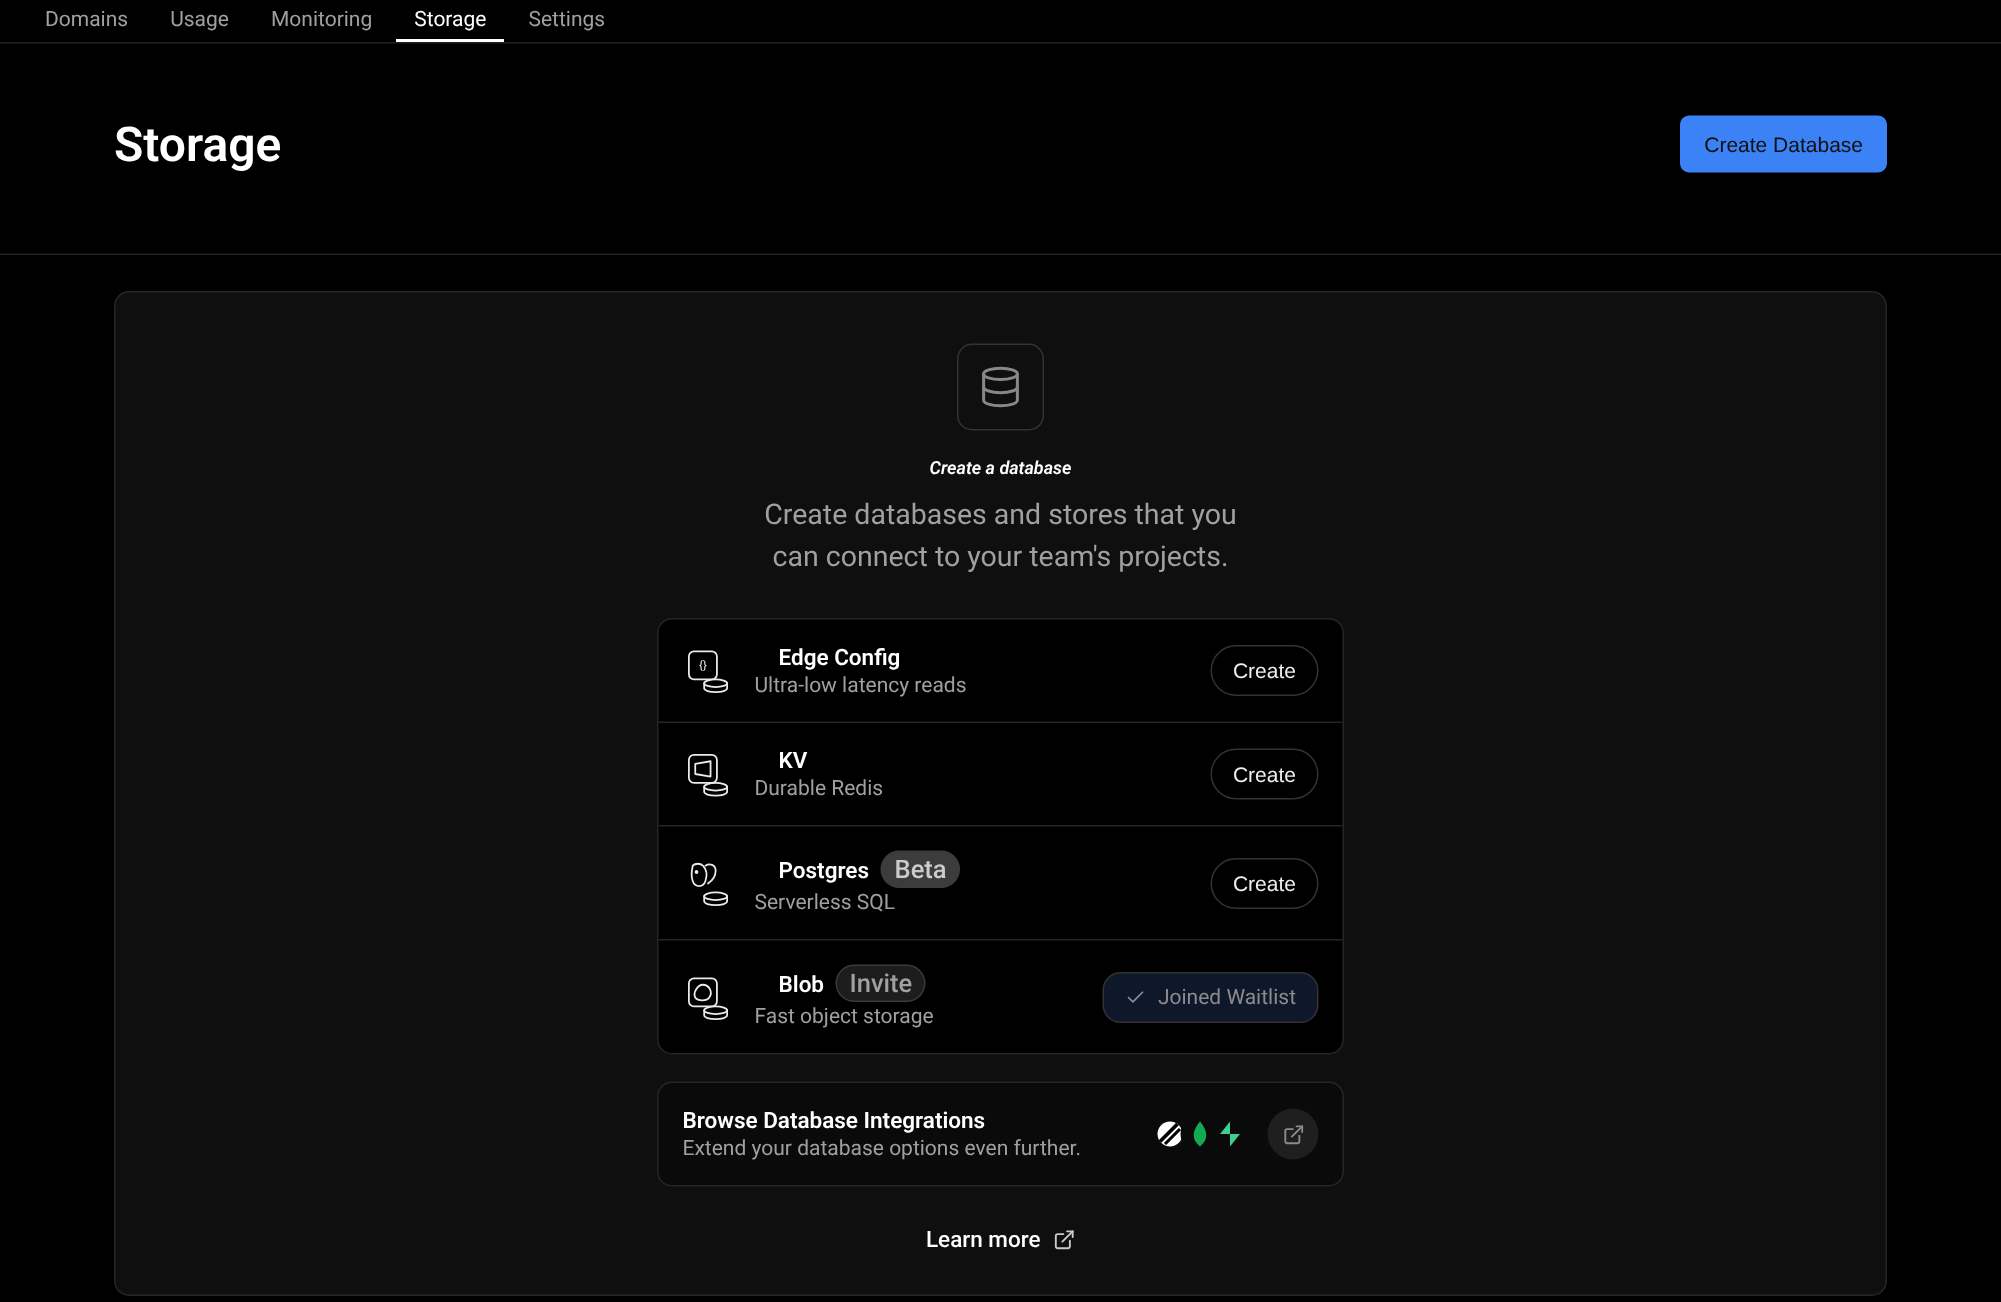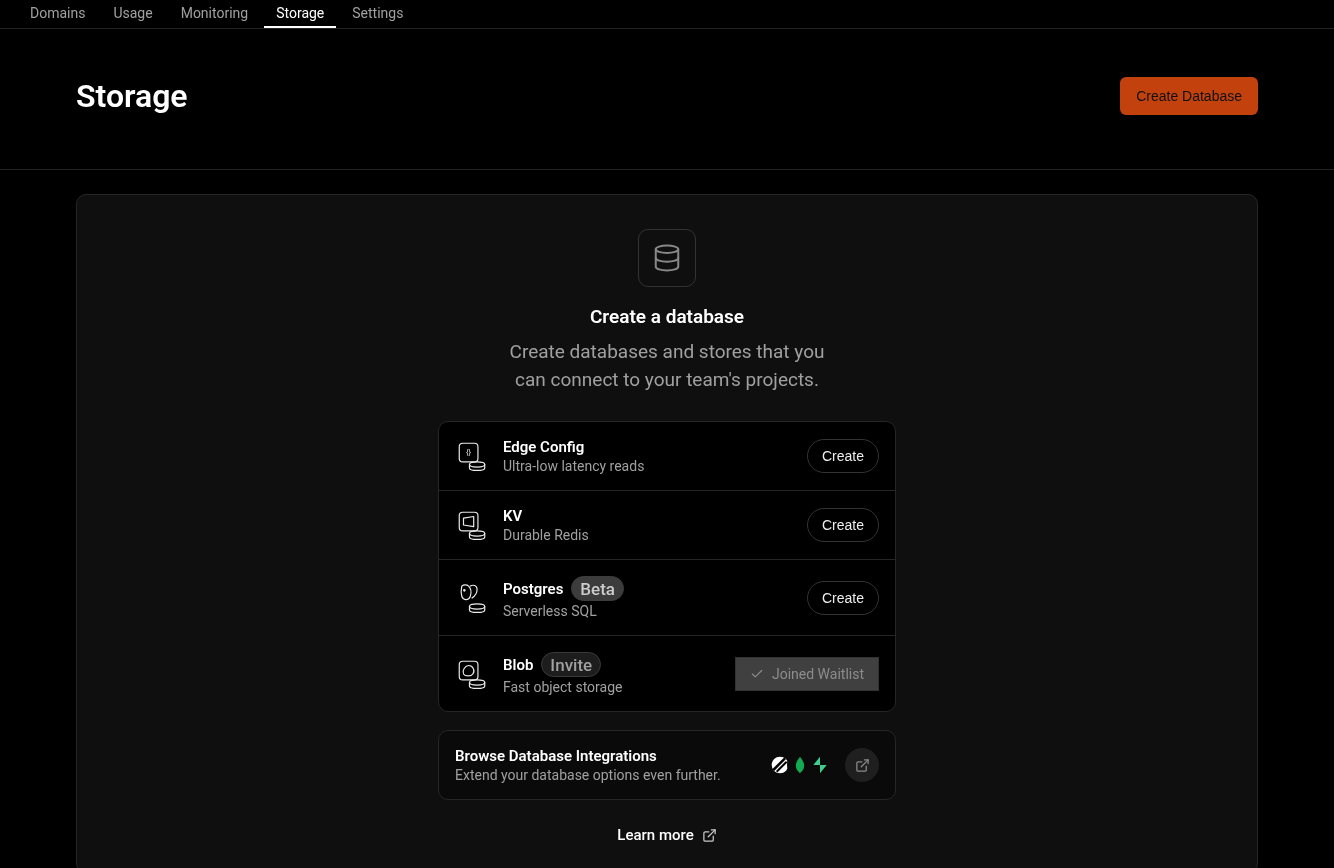--- a/index.html
+++ b/index.html
@@ -42,21 +42,21 @@
     display: flex;
     align-items: flex-start;
     justify-content: space-between;
   }
   .page-header h1 { font-size: 32px; font-weight: 600; margin-bottom: 14px; }
   .page-header p { color: #a0a0a0; font-size: 15px; }
   .page-header a.learn { color: #0b76ef; text-decoration: none; }
   .page-header a.learn svg { vertical-align: -2px; margin-left: 2px; }
 
   .btn-primary {
-    background: #c2410c;
+    background: #3b82f6;
     color: #111;
     border: none;
     border-radius: 6px;
     padding: 11px 16px;
     font-size: 14px;
     font-weight: 500;
     cursor: pointer;
   }
 
   
@@ -74,42 +74,42 @@
   }
 
   .db-icon-box {
     width: 58px; height: 58px;
     border: 1px solid #333;
     border-radius: 10px;
     display: flex; align-items: center; justify-content: center;
     margin-bottom: 18px;
   }
 
-  .panel h2 { font-size: 19px; font-weight: 600; margin-bottom: 10px; }
+  .panel h2 { font-size: 12px; font-weight: 600; margin-bottom: 10px; font-style: italic; }
   .panel p.sub { color: #a0a0a0; font-size: 19px; text-align: center; max-width: 320px; line-height: 1.45; }
 
   .option-list {
     margin-top: 28px;
     width: 458px;
     border: 1px solid #262626;
     border-radius: 10px;
     overflow: hidden;
     background: #000;
   }
   .option-row {
     display: flex;
     align-items: center;
     padding: 16px 16px;
     gap: 14px;
     border-bottom: 1px solid #262626;
   }
   .option-row:last-child { border-bottom: none; }
   .option-row .opt-icon { width: 34px; height: 34px; flex: 0 0 34px; display:flex; align-items:center; justify-content:center; }
   .option-row .opt-text { flex: 1; }
-  .option-row .opt-title { font-weight: 600; font-size: 15px; display:flex; align-items:center; gap:8px; }
+  .option-row .opt-title { font-weight: 600; font-size: 15px; display:flex; align-items:center; gap:8px;margin-left:16px; }
   .option-row .opt-desc { color: #a0a0a0; font-size: 14px; margin-top: 2px; }
 
   .badge {
     font-size: 17px;
     font-weight: 500;
     padding: 1.5px 8px;
     border-radius: 999px;
     border: 1px solid #3a3a3a;
     color: #a0a0a0;
     background: #1d1d1d;
@@ -120,24 +120,24 @@
     background: #000;
     color: #ededed;
     border: 1px solid #333;
     border-radius: 17px;
     padding: 8px 14px;
     font-size: 14px;
     font-weight: 500;
     cursor: pointer;
   }
   .btn-ghost {
-    background: #404040;
+    background: #0f172a;
     color: #8c8c8c;
     border: 1px solid #333;
-    border-radius: 0;
+    border-radius: 12px;
     padding: 8px 14px;
     font-size: 14px;
     cursor: default;
     display:flex; align-items:center; gap:8px;
   }
 
   .integrations-card {
     margin-top: 18px;
     width: 458px;
     border: 1px solid #262626;

